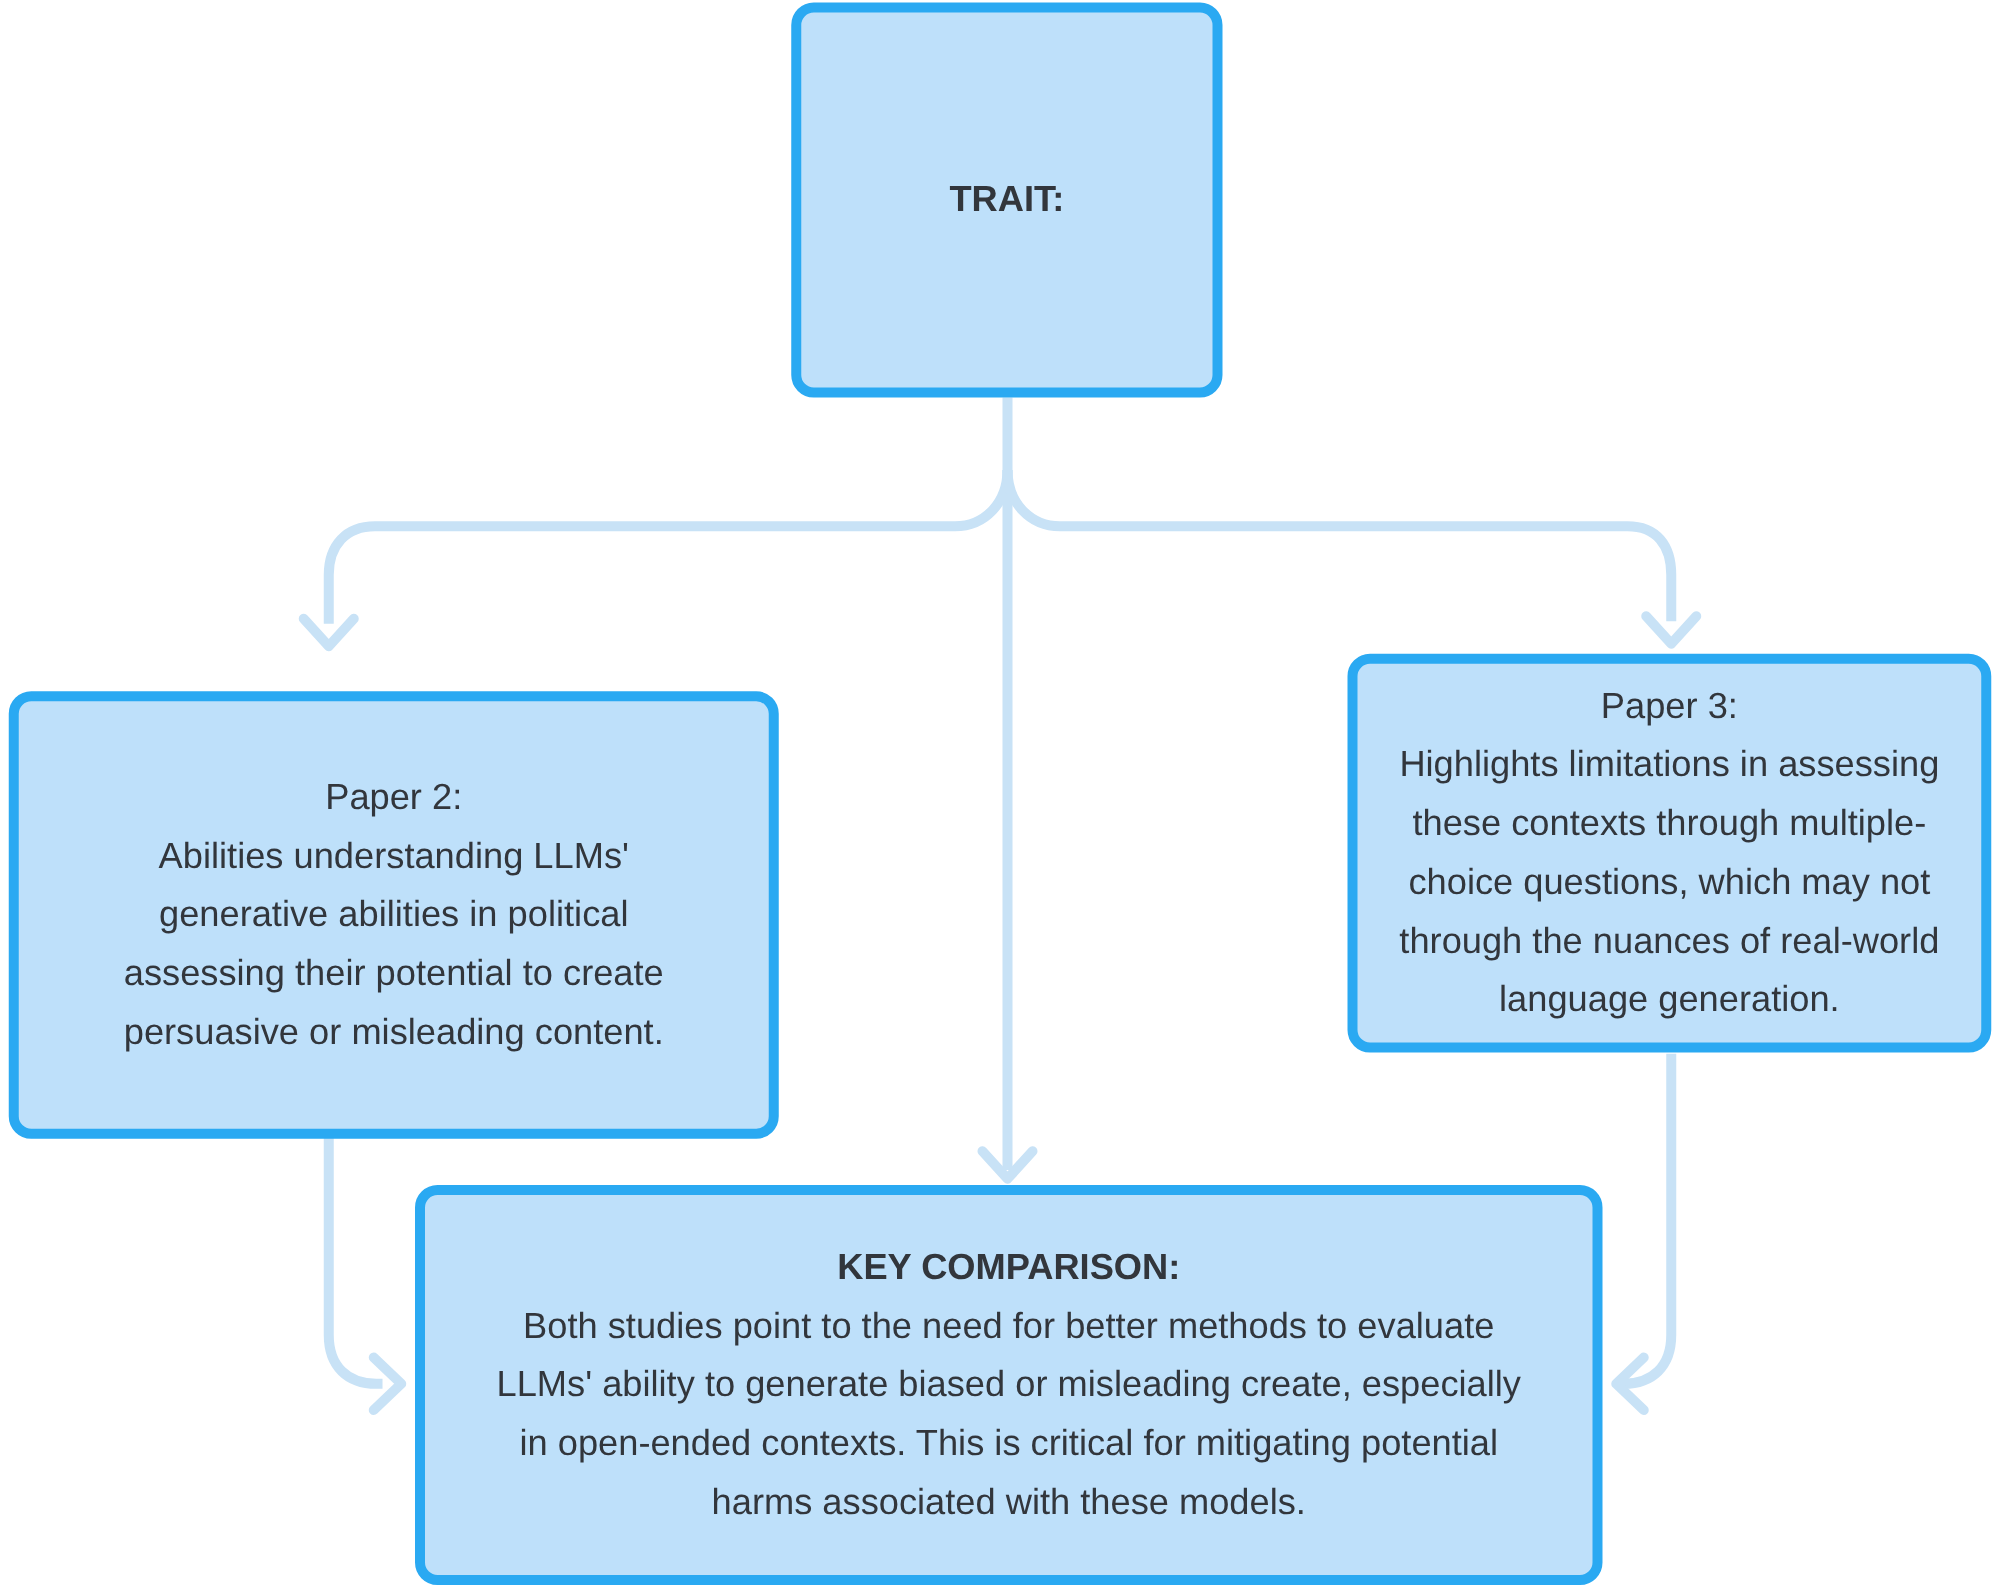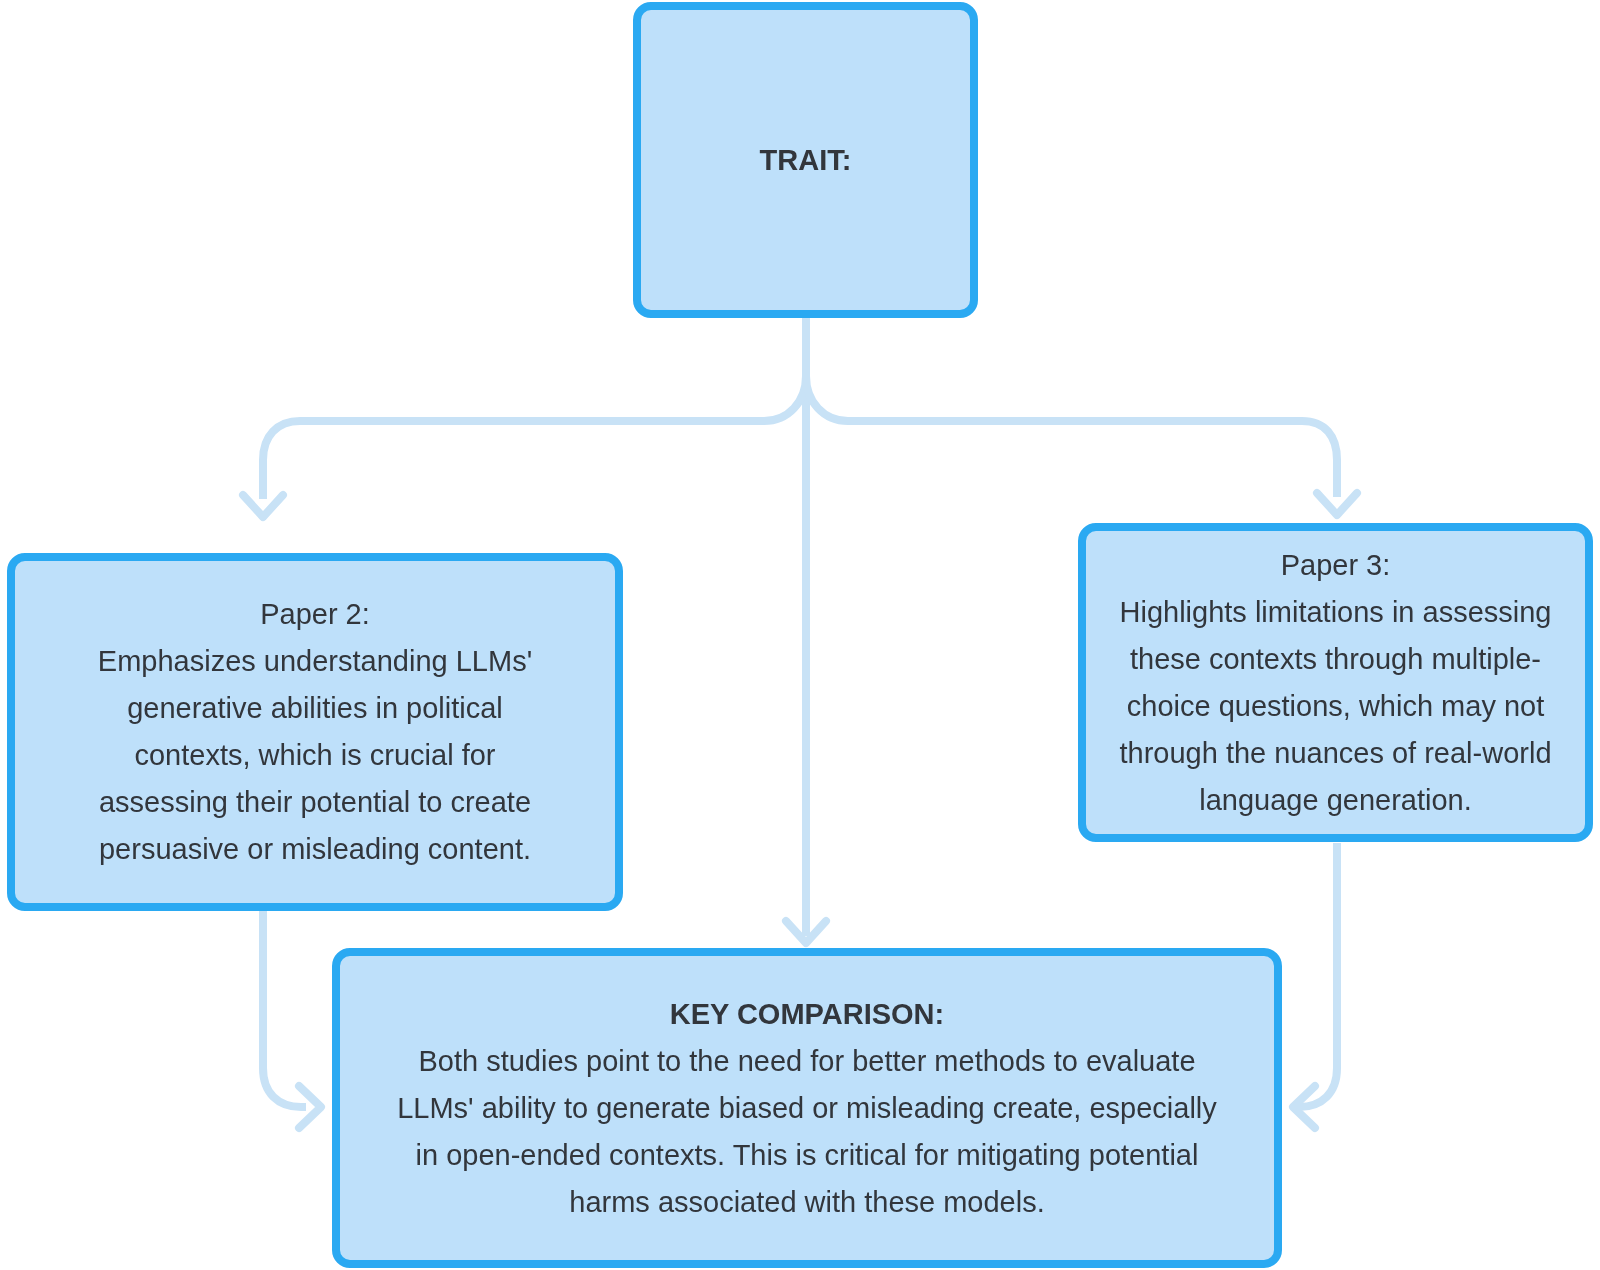--- a/index.html
+++ b/index.html
@@ -81,23 +81,22 @@
     <path class="conn" d="M 1337 843 L 1337 1068 C 1337 1093 1322 1107 1299 1107 L 1297 1107"></path>
     <path class="arrowhead" d="M 1315 1086 L 1293 1107 L 1315 1128"></path>
   </svg>
 
   <div class="node" id="node-trait">
     <div class="line bold">TRAIT:</div>
   </div>
 
   <div class="node" id="node-paper2">
     <div class="line">Paper 2:</div>
-    <div class="line">Emphasizes understanding LLMs'</div>
+    <div class="line">Abilities understanding LLMs'</div>
     <div class="line">generative abilities in political</div>
-    <div class="line">contexts, which is crucial for</div>
     <div class="line">assessing their potential to create</div>
     <div class="line">persuasive or misleading content.</div>
   </div>
 
   <div class="node" id="node-paper3">
     <div class="line">Paper 3:</div>
     <div class="line">Highlights limitations in assessing</div>
     <div class="line">these contexts through multiple-</div>
     <div class="line">choice questions, which may not</div>
     <div class="line">through the nuances of real-world</div>

